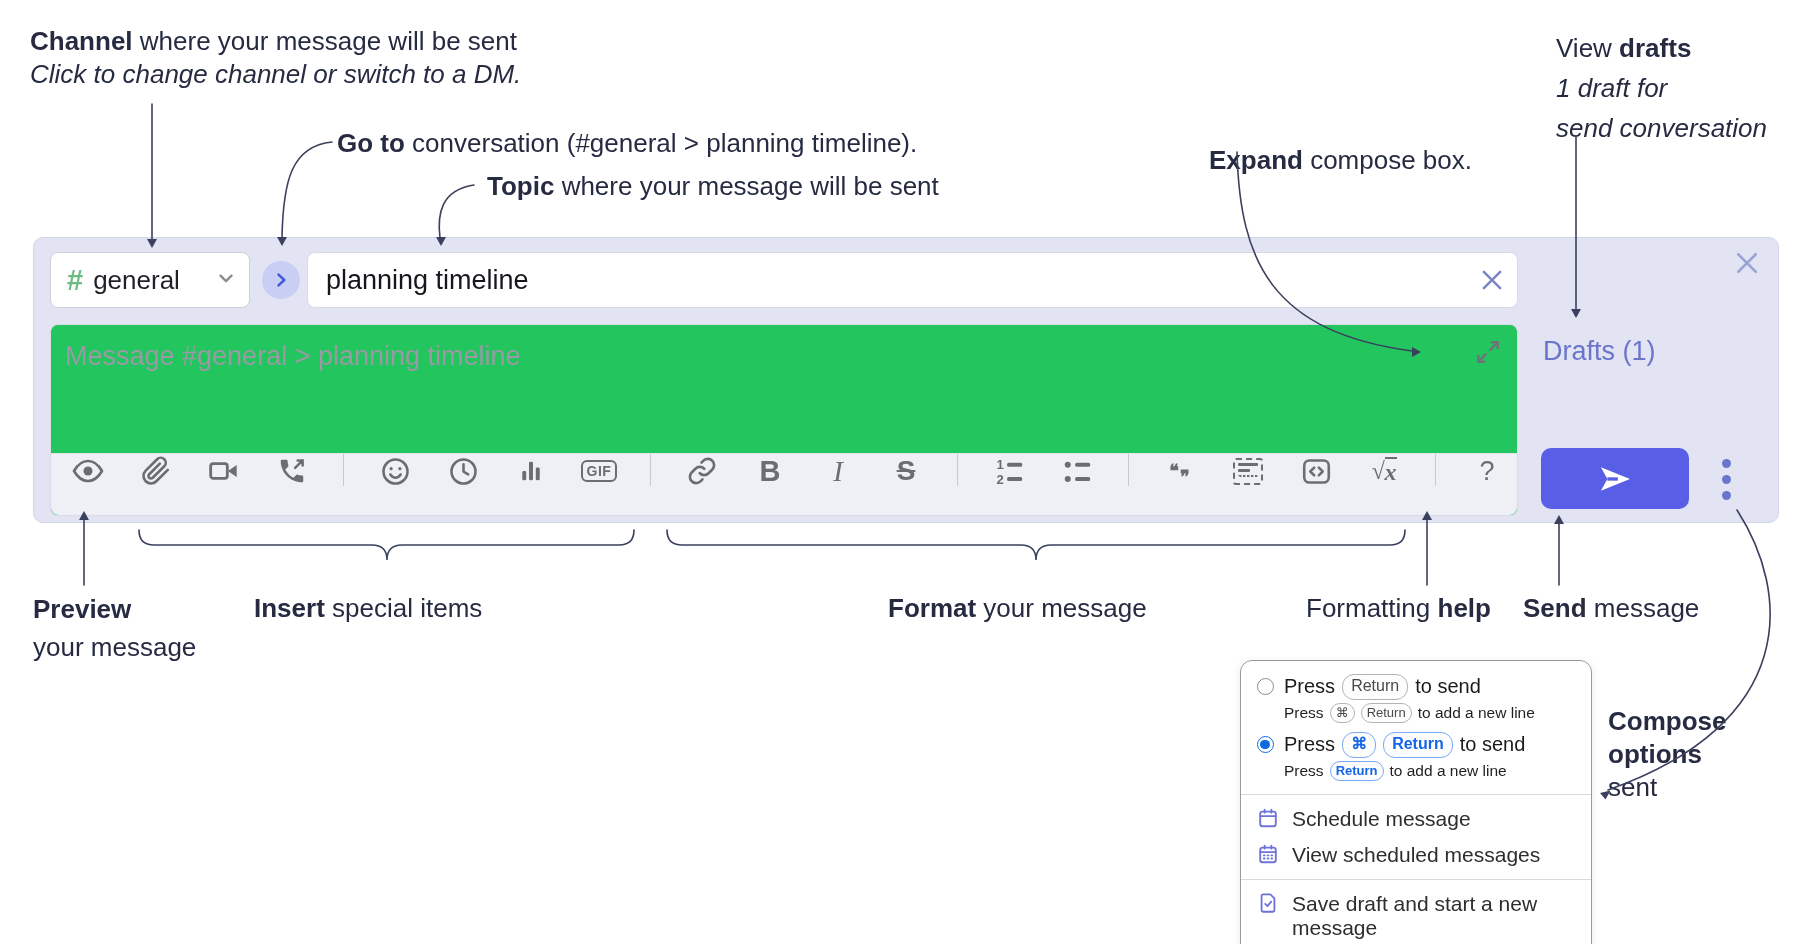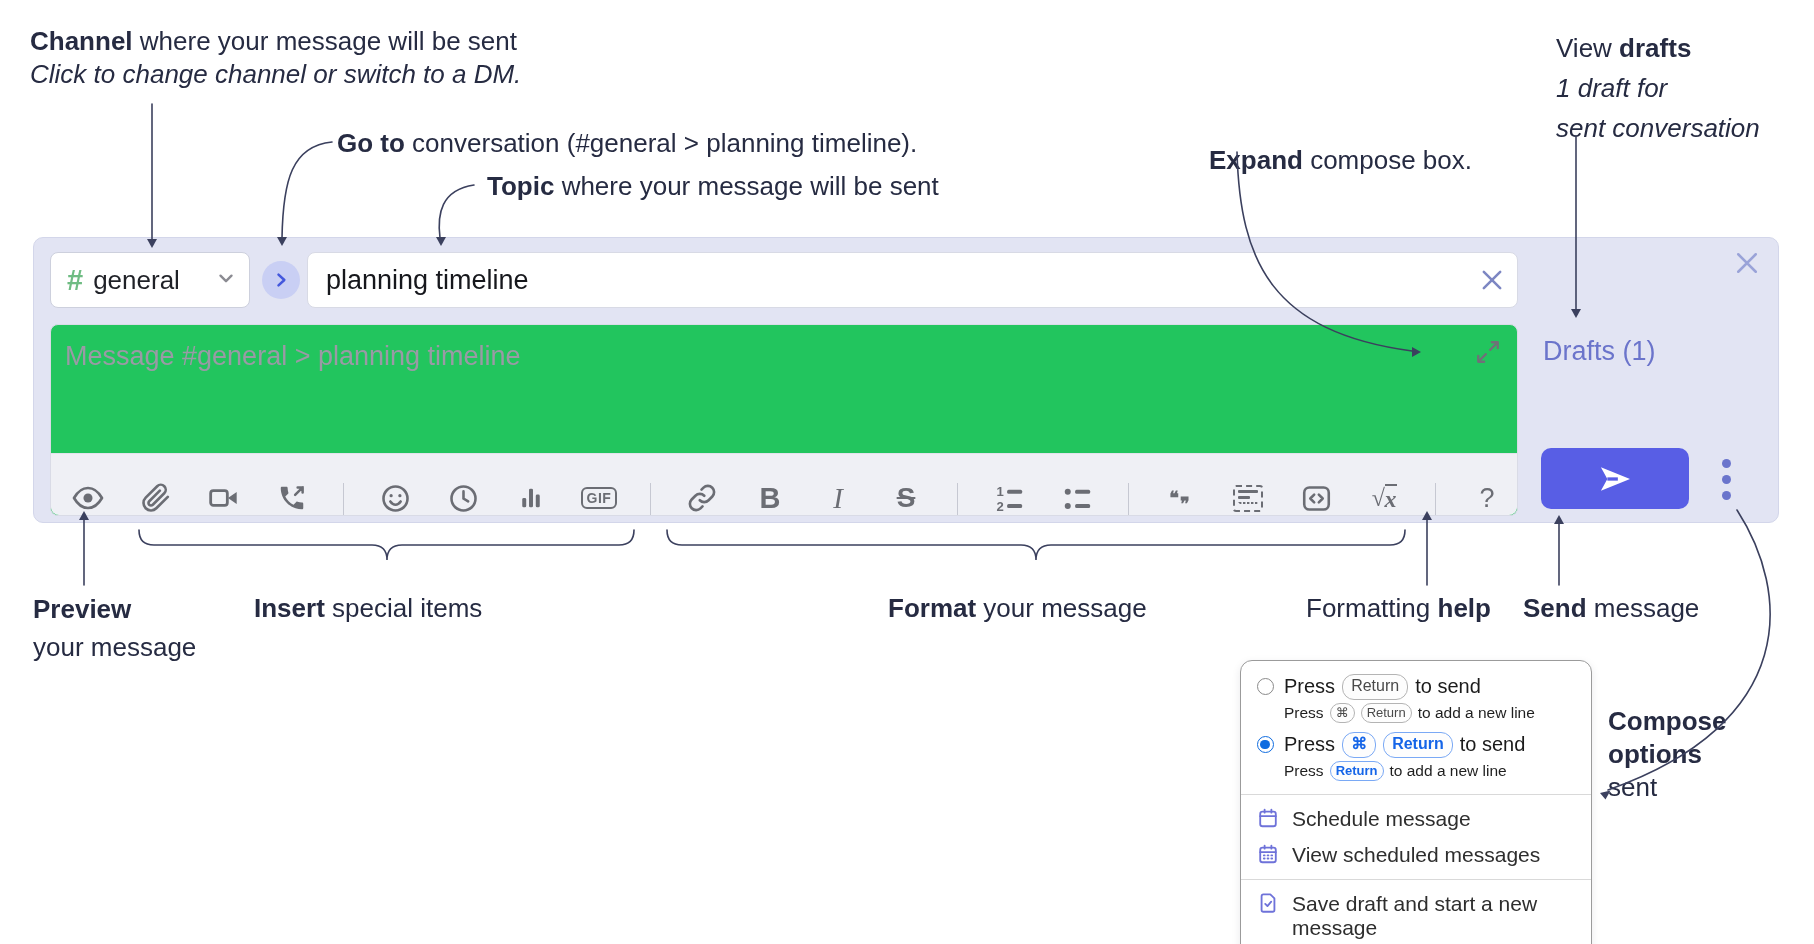--- a/index.html
+++ b/index.html
@@ -35,21 +35,21 @@
   .drafts-link { position:absolute; left:1509px; top:98px; font-size:27px; color:#6b74cb; cursor:pointer; }
 
   .message-area { position:absolute; left:16px; top:86px; width:1468px; height:192px; background:#22c55e;
     border:1px solid #d9dbe6; border-radius:8px; }
   .message-input { position:absolute; left:0; top:0; width:100%; height:126px; border:none; resize:none; outline:none;
     background:transparent; font-family:"Liberation Sans",sans-serif; font-size:27px; color:#16171c; padding:16px 50px 0 14px; }
   .message-input::placeholder { color:#9a9aa5; }
   .expand-btn { position:absolute; right:14px; top:14px; width:28px; height:28px; cursor:pointer; }
 
   .toolbar { position:absolute; left:0; bottom:0; width:100%; height:62px; background:#eff0f5;
-    border-top:1px solid #e2e3ec; border-radius:0 0 8px 8px; display:flex; align-items:flex-end; gap:34px; padding:0 0 0 20px; }
+    border-top:1px solid #e2e3ec; border-radius:0 0 8px 8px; display:flex; align-items:flex-start; gap:34px; padding:0 0 0 20px; }
   .tb { width:34px; height:34px; display:flex; align-items:center; justify-content:center; color:#6b6d74; cursor:pointer; flex:0 0 auto; }
   .tb svg { display:block; }
   .tb-div { width:1px; height:32px; background:#c6c8d2; flex:0 0 auto; }
   .gif-box { border:2.5px solid #6b6d74; border-radius:6px; font-size:14px; font-weight:700; letter-spacing:.5px;
     padding:2px 4px; line-height:1; color:#6b6d74; }
   .tb-bold { font-size:29px; font-weight:700; }
   .tb-italic { font-size:29px; font-style:italic; font-family:"Liberation Serif",serif; }
   .tb-strike { font-size:28px; font-weight:600; text-decoration:line-through; }
   .quote-ic { font-size:18px; font-weight:700; letter-spacing:1px; }
   .quote-ic .q2 { position:relative; top:6px; }
@@ -99,21 +99,21 @@
   <b>Topic</b><span> where your message will be sent</span>
 </div>
 
 <div class="ann" style="left:1209px; top:144px;">
   <b>Expand</b><span> compose box.</span>
 </div>
 
 <div class="ann" style="left:1556px; top:28px; line-height:40px;">
   <div><span>View </span><b>drafts</b></div>
   <div class="it">1 draft for</div>
-  <div class="it">sent conversation</div>
+  <div class="it">send conversation</div>
 </div>
 
 <div class="compose-box">
 
   <div class="channel-btn">
     <span class="hash">#</span>
     <span class="channel-name">general</span>
     <span>
       <svg width="22" height="22" viewBox="0 0 24 24" fill="none" stroke="#8b8b92" stroke-width="2.6" stroke-linecap="round" stroke-linejoin="round">
           <path d="M6 9.5 L12 15.5 L18 9.5"></path>

